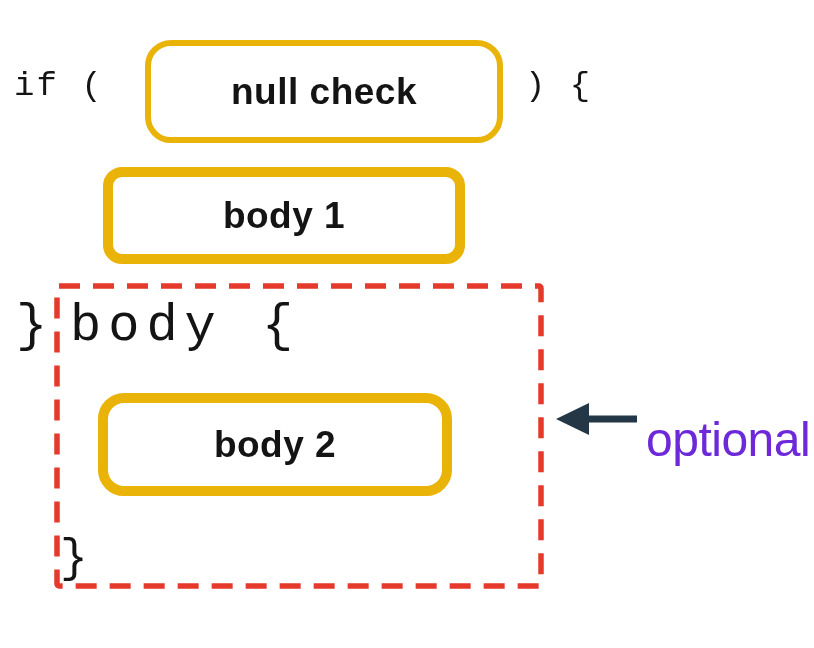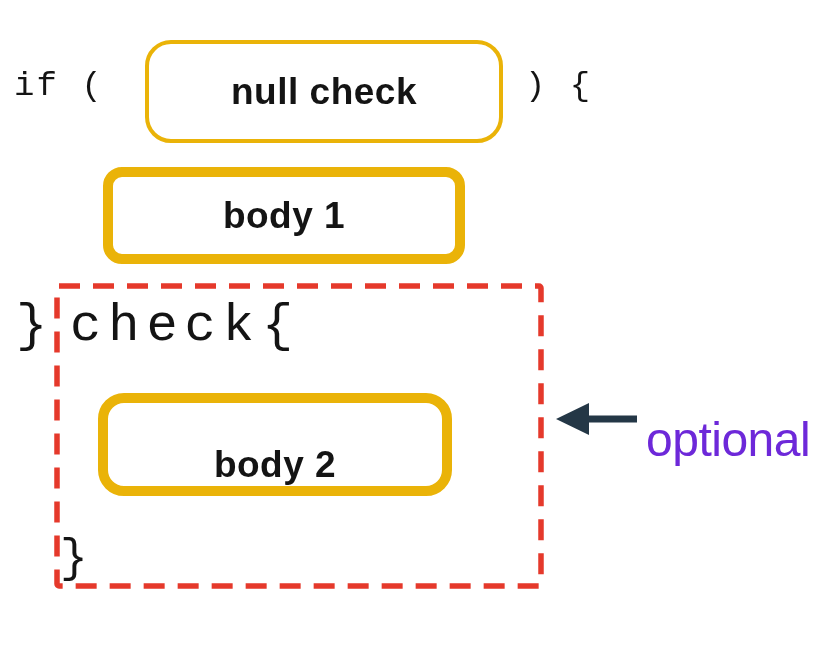--- a/index.html
+++ b/index.html
@@ -21,36 +21,36 @@
     color: #141414;
     line-height: 1;
     white-space: pre;
   }
   .code-lg { font-size: 34px; letter-spacing: 2px; }
   .code-xl { font-size: 52px; letter-spacing: 2px; }
   .node-box {
     position: absolute;
     box-sizing: border-box;
     background: #ffffff;
-    border: 4px solid #eab308;
+    border: 6px solid #eab308;
     border-radius: 26px;
     display: flex;
     align-items: center;
     justify-content: center;
   }
   .node-label {
     font-family: "Liberation Sans", "DejaVu Sans", sans-serif;
     font-weight: 700;
     font-size: 37px;
     color: #141414;
     letter-spacing: 0.5px;
   }
   #null-check-box { left: 145px; top: 40px;  width: 358px; height: 103px; }
   #body1-box      { left: 103px; top: 167px; width: 362px; height: 97px; border-width: 10px; border-radius: 19px; }
-  #body2-box      { left: 98px;  top: 393px; width: 354px; height: 103px; border-width: 10px; align-items: flex-end; }
+  #body2-box      { left: 98px;  top: 393px; width: 354px; height: 103px; border-width: 10px; }
 
   #if-open   { left: 14px;  top: 69px; }
   #if-close  { left: 525px; top: 69px; }
   #else-close-brace { left: 16px;  top: 301px; }
   #else-keyword     { left: 70px;  top: 301px; letter-spacing: 7px; }
   #else-open-brace  { left: 262px; top: 301px; }
   #final-close-brace { left: 60px; top: 536px; font-size: 46px; }
 
   #dashed-overlay, #arrow-svg {
     position: absolute;
@@ -83,21 +83,21 @@
     <span class="node-label">null check</span>
   </div>
 
   <span id="if-close" class="code code-lg">) {</span>
 
   <div id="body1-box" class="node-box">
     <span class="node-label">body 1</span>
   </div>
 
   <span id="else-close-brace" class="code code-xl">}</span>
-  <span id="else-keyword" class="code code-xl">check</span>
+  <span id="else-keyword" class="code code-xl">body</span>
   <span id="else-open-brace" class="code code-xl">{</span>
 
   <div id="body2-box" class="node-box">
     <span class="node-label">body 2</span>
   </div>
 
   <span id="final-close-brace" class="code">}</span>
 
   <svg id="arrow-svg" width="814" height="648" viewBox="0 0 814 648">
     <g fill="#243746">

